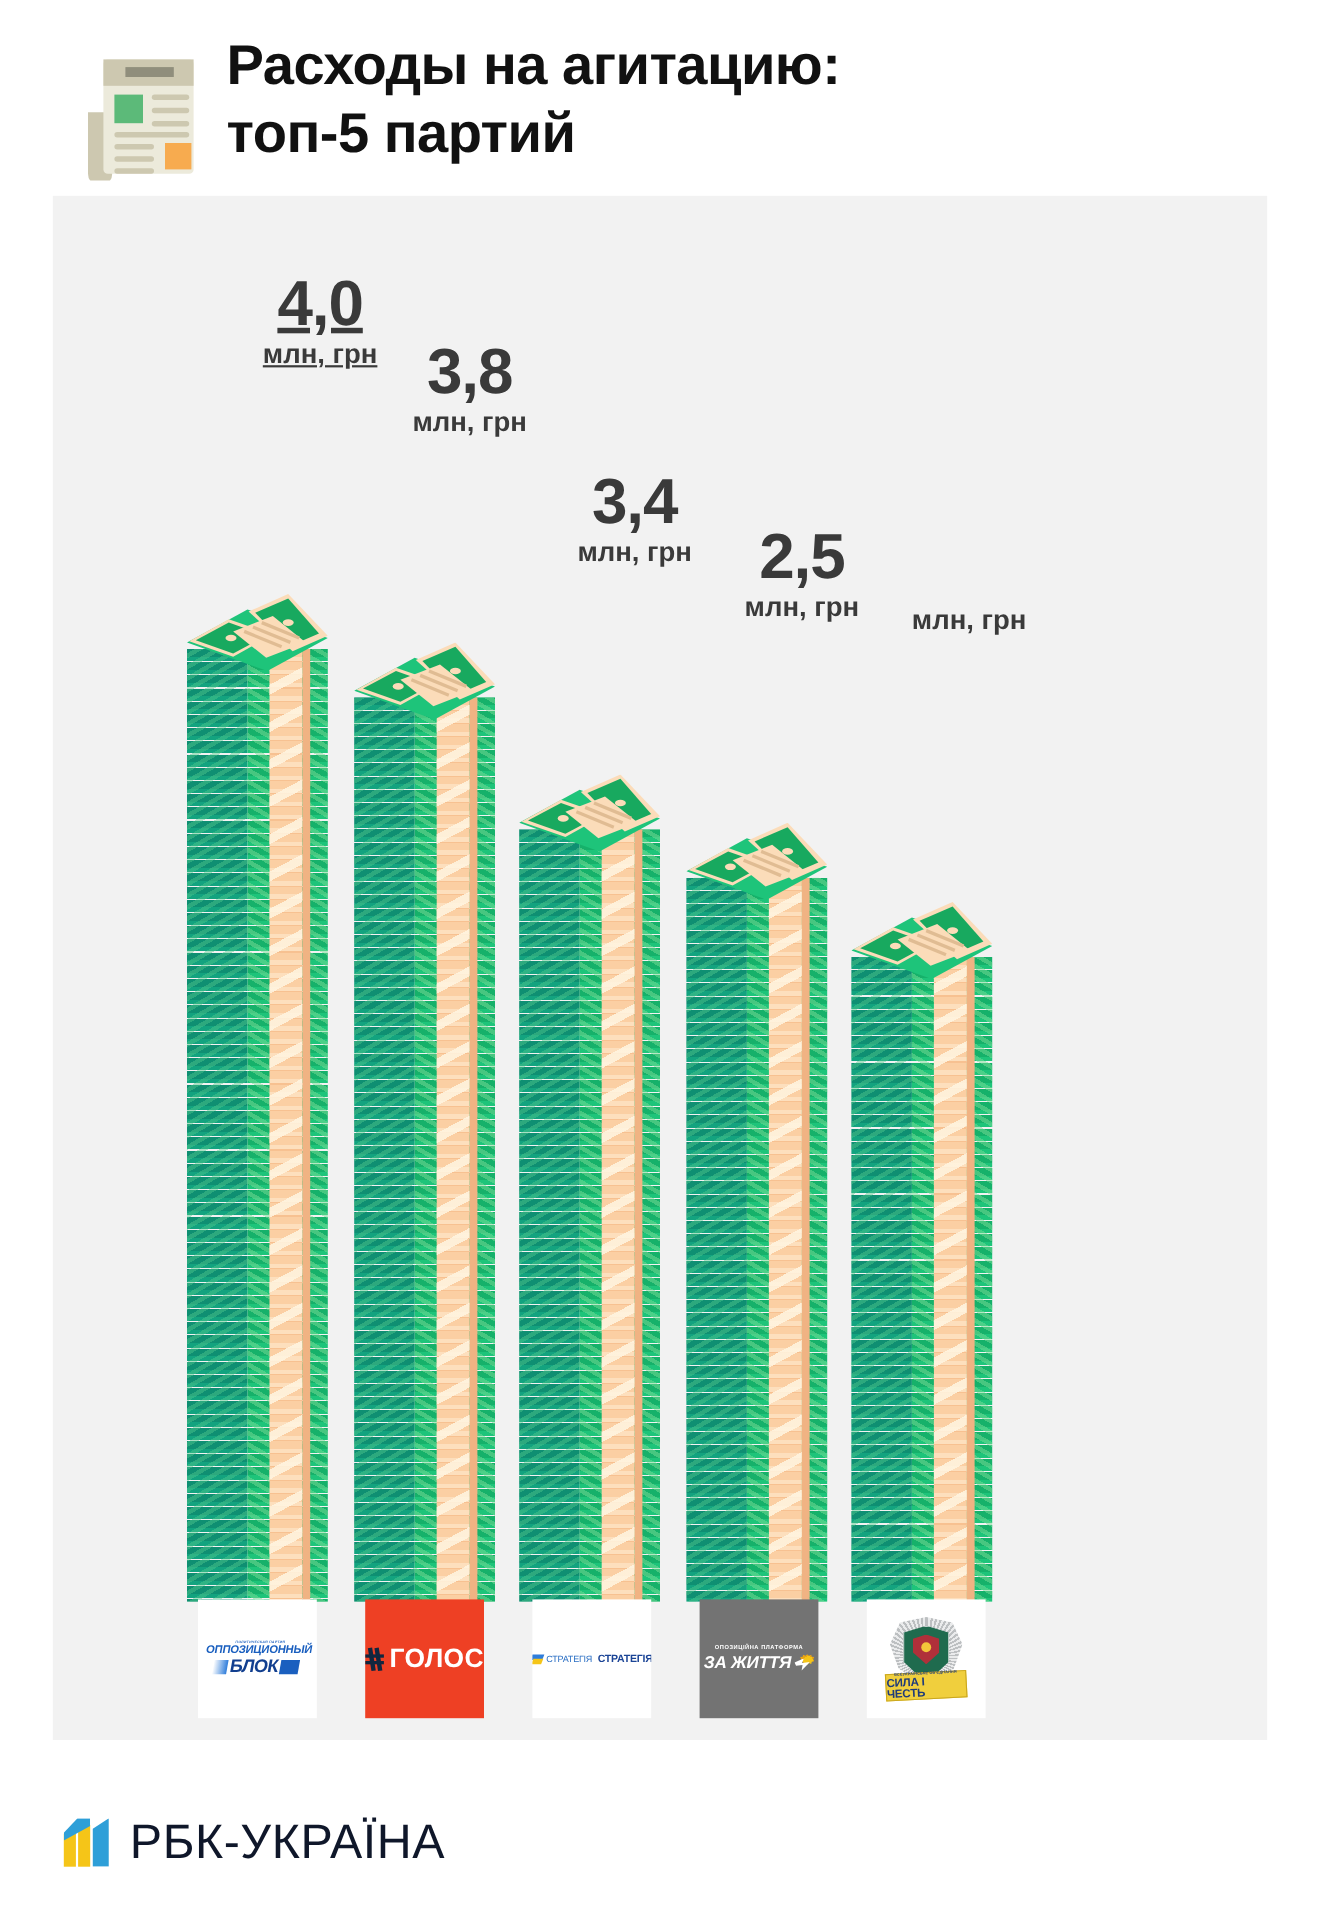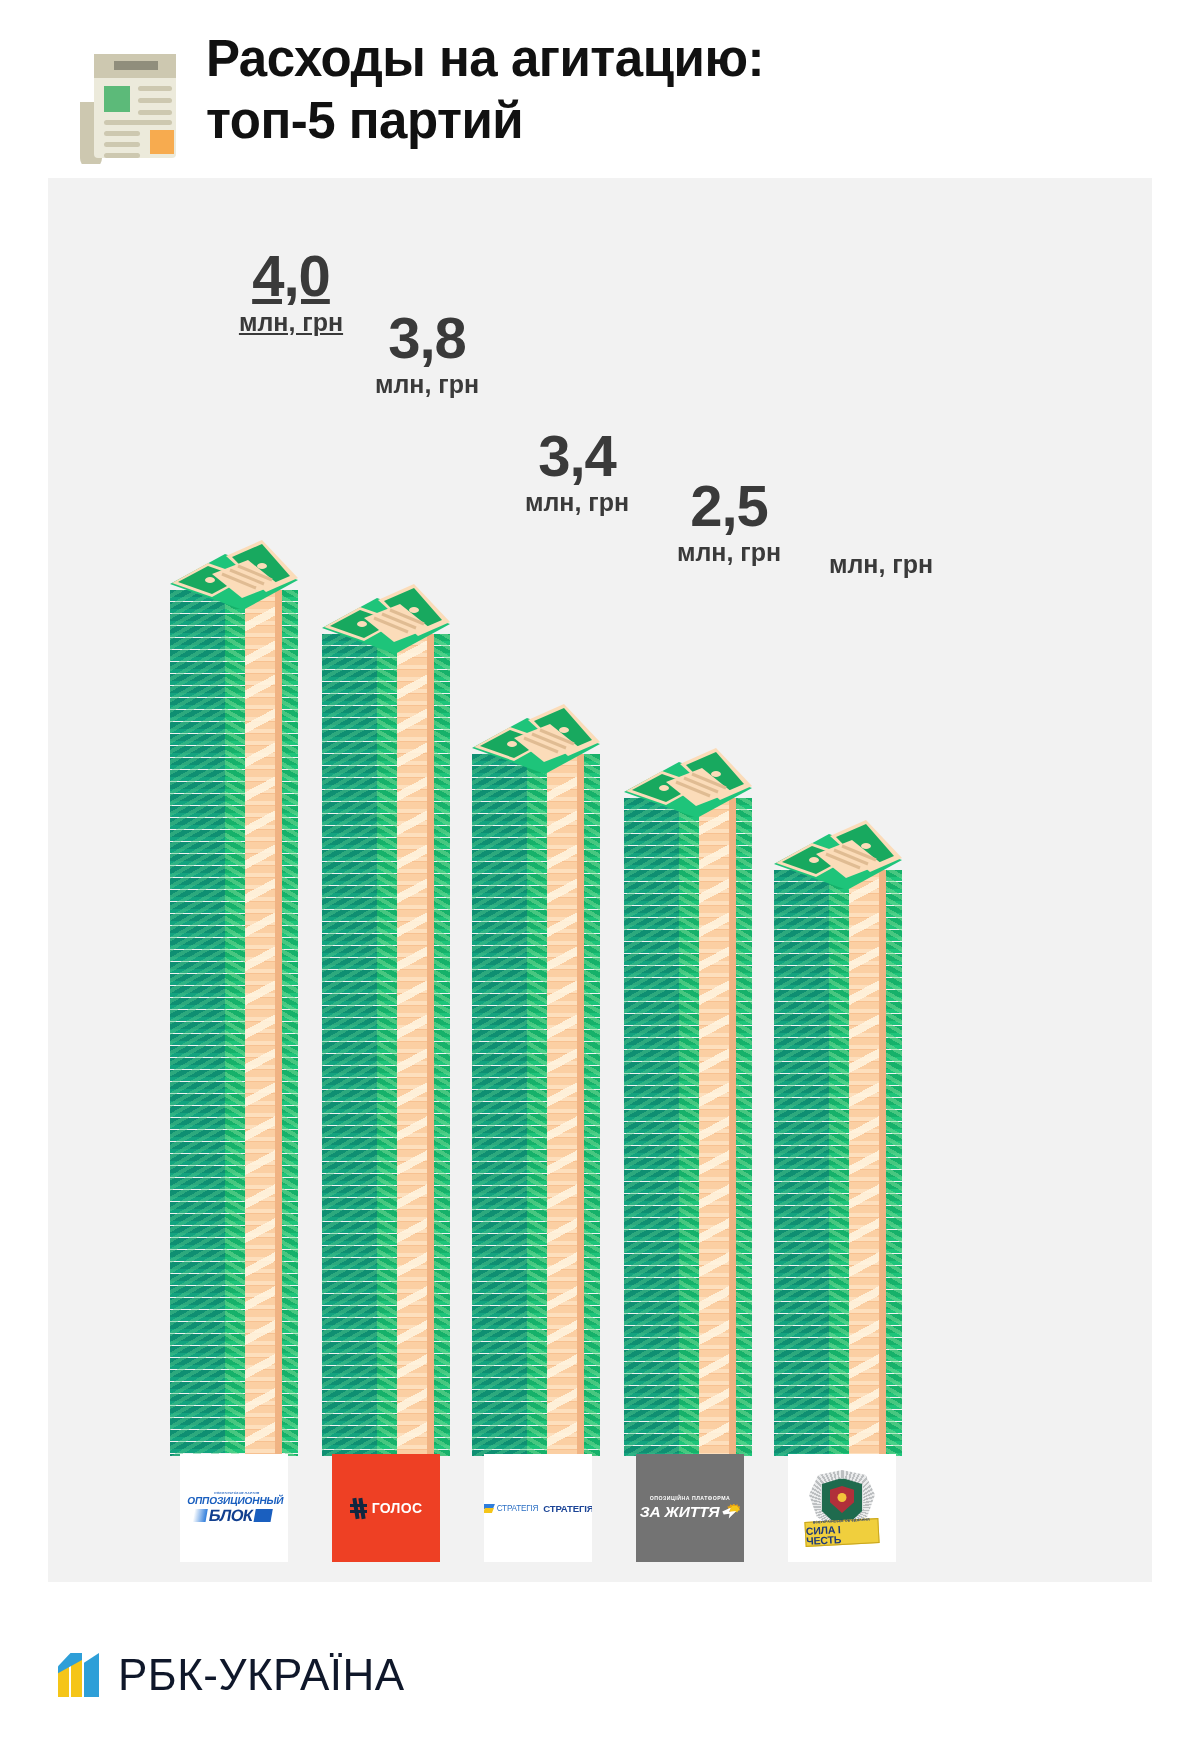--- a/index.html
+++ b/index.html
@@ -230,21 +230,21 @@
   .golos { display: flex; align-items: center; gap: 5px; }
   .golos .hash { position: relative; width: 17px; height: 21px; }
   .golos .hash i {
     position: absolute; background: #12263f; display: block;
   }
   .golos .hv1 { left: 4px;  top: 0;   width: 3.6px; height: 21px; transform: rotate(-9deg); }
   .golos .hv2 { left: 10px; top: 0;   width: 3.6px; height: 21px; transform: rotate(-9deg); }
   .golos .hh1 { left: 0;    top: 6px; width: 17px;  height: 3.6px; }
   .golos .hh2 { left: 0;    top: 12px;width: 17px;  height: 3.6px; }
   .golos .word {
-    font-size: 14px; font-weight: 700; color: #ffffff;
+    font-size: 24px; font-weight: 700; color: #ffffff;
     letter-spacing: 0.3px;
     text-align: right;
   }
 
   
   .ukrstrat { display: flex; align-items: center; gap: 3px; }
   .ukrstrat .flagmark { position: relative; width: 11px; height: 11px; }
   .ukrstrat .flagmark .fb {
     position: absolute; left: 0; top: 1px; width: 11px; height: 4.5px;
     background: #2f7ddb; transform: skewX(-22deg);

